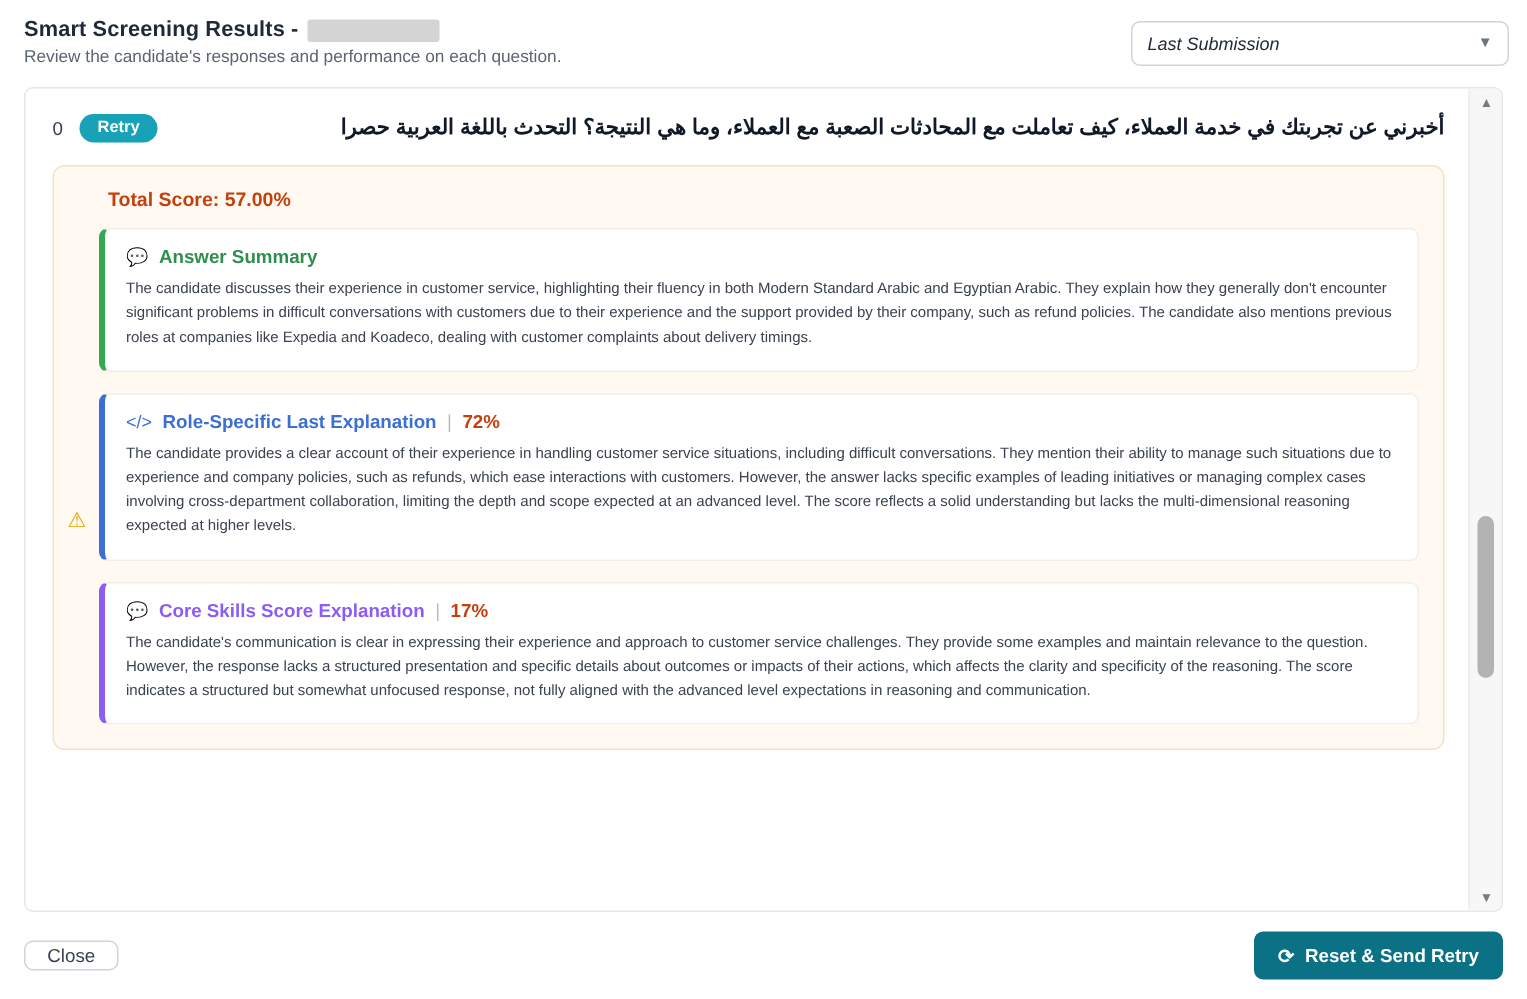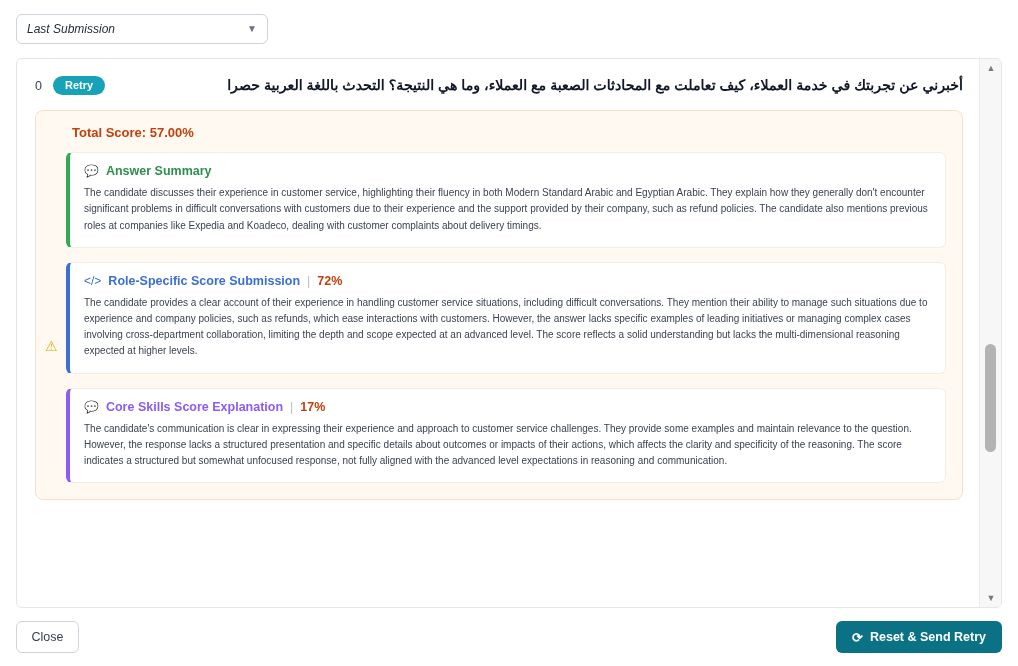--- a/index.html
+++ b/index.html
@@ -228,21 +228,21 @@
   .footer {
     position: absolute;
     left: 16px; right: 16px;
     bottom: 12px;
     height: 34px;
     display: flex;
     align-items: center;
     justify-content: space-between;
   }
   .btn-close {
-    width: 63px; height: 32px;
+    width: 63px; height: 20px;
     border: 1px solid #cfd4dc;
     border-radius: 6px;
     background: #ffffff;
     color: #374151;
     font-size: 12.5px;
     display: flex; align-items: center; justify-content: center;
     cursor: pointer;
   }
   .btn-retry {
     height: 32px;
@@ -257,20 +257,27 @@
     cursor: pointer;
   }
   .retry-icon { font-size: 13px; line-height: 1; }
 </style>
 </head>
 <body>
 
 <div class="page">
 
   <div class="header">
+    <div class="header-left">
+      <div class="title-row">
+        <span class="page-title">Smart Screening Results -</span>
+        <span class="redacted"></span>
+      </div>
+      <div class="page-sub">Review the candidate's responses and performance on each question.</div>
+    </div>
 
     <div class="select-wrap">
       <div class="select-box">
         <span>Last Submission</span>
         <span class="caret">▼</span>
       </div>
     </div>
   </div>
 
   <div class="panel">
@@ -290,21 +297,21 @@
           <div class="block-head">
             <span class="block-icon ic-green">💬</span>
             <span class="block-title t-green">Answer Summary</span>
           </div>
           <div class="block-body">The candidate discusses their experience in customer service, highlighting their fluency in both Modern Standard Arabic and Egyptian Arabic. They explain how they generally don't encounter significant problems in difficult conversations with customers due to their experience and the support provided by their company, such as refund policies. The candidate also mentions previous roles at companies like Expedia and Koadeco, dealing with customer complaints about delivery timings.</div>
         </div>
 
         <div class="block block-blue">
           <div class="block-head">
             <span class="block-icon ic-blue">&lt;/&gt;</span>
-            <span class="block-title t-blue">Role-Specific Score Submission</span>
+            <span class="block-title t-blue">Role-Specific Last Explanation</span>
             <span class="divider">|</span>
             <span class="pct">72%</span>
           </div>
           <div class="block-body">The candidate provides a clear account of their experience in handling customer service situations, including difficult conversations. They mention their ability to manage such situations due to experience and company policies, such as refunds, which ease interactions with customers. However, the answer lacks specific examples of leading initiatives or managing complex cases involving cross-department collaboration, limiting the depth and scope expected at an advanced level. The score reflects a solid understanding but lacks the multi-dimensional reasoning expected at higher levels.</div>
         </div>
 
         <div class="block block-purple">
           <div class="block-head">
             <span class="block-icon ic-purple">💬</span>
             <span class="block-title t-purple">Core Skills Score Explanation</span>

